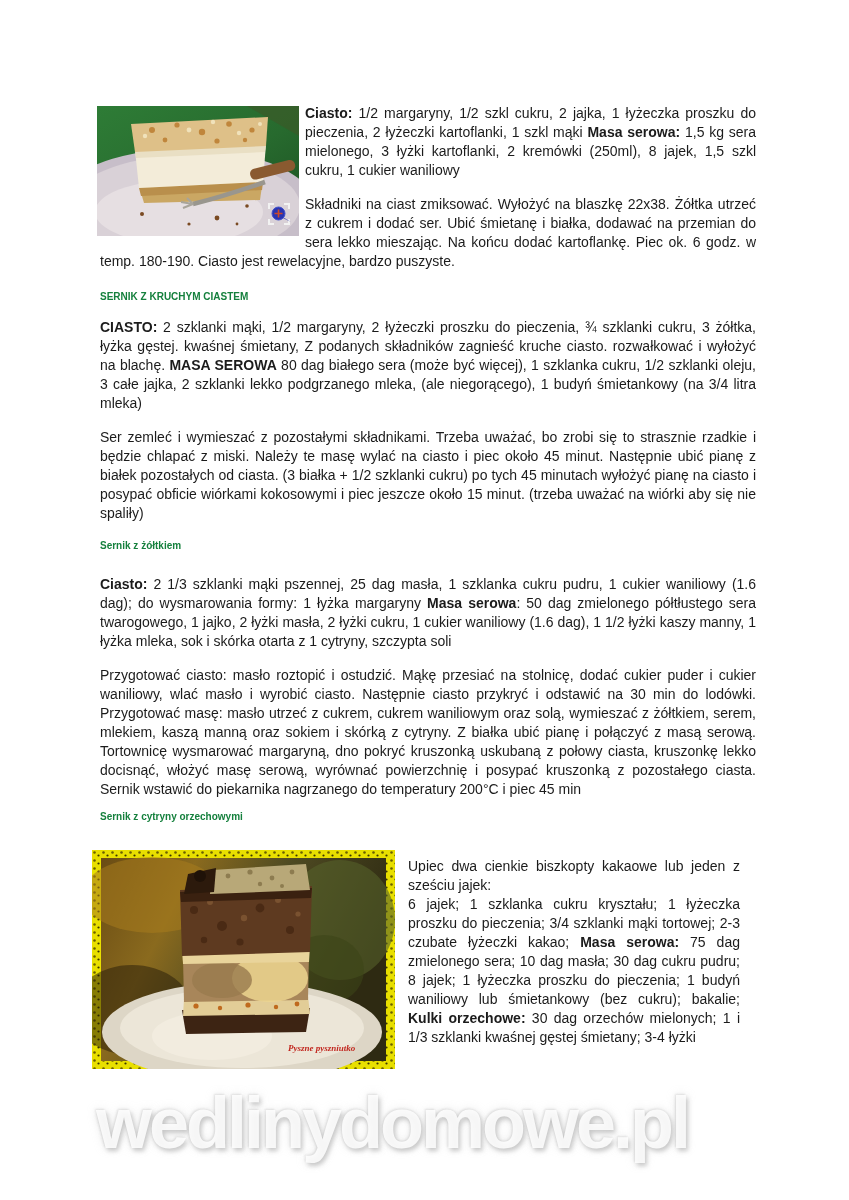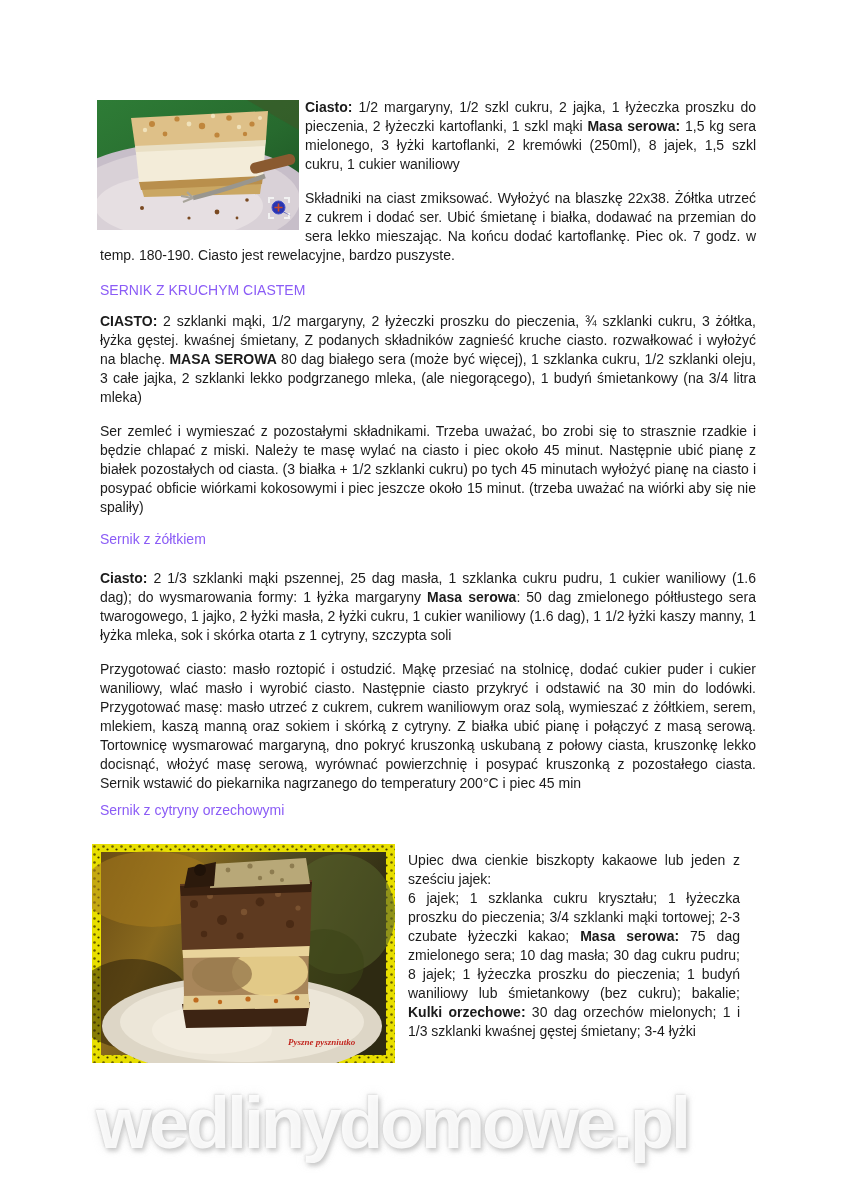--- a/index.html
+++ b/index.html
@@ -6,31 +6,31 @@
   html, body { margin: 0; padding: 0; }
   body {
     width: 849px; height: 1200px;
     position: relative;
     background: #ffffff;
     font-family: "Liberation Sans", "DejaVu Sans", sans-serif;
     overflow: hidden;
   }
   .content {
     position: absolute;
-    left: 100px; top: 98px; width: 656px;
+    left: 100px; top: 104px; width: 656px;
     font-size: 14px; line-height: 19px;
     color: #1b1b1b;
     text-align: justify;
   }
   .para { margin: 0 0 15px 0; }
   .para.last { margin-bottom: 0; }
   .red-heading {
-    color: #8b5cf6;
-    font-weight: normal;
-    font-size: 14px;
+    color: #15803d;
+    font-weight: bold;
+    font-size: 10px;
     line-height: 19px;
     text-align: left;
   }
   .h1 { margin: 16px 0 12px; }
   .h2 { margin: 13px 0 20px; }
   .h3 { margin: 8px 0 0; }
   .photo1 {
     float: left;
     width: 202px; height: 130px;
     margin: 2px 6px 2px -3px;
@@ -122,21 +122,21 @@
 
         <g transform="translate(171,97)">
           <path d="M1,6 L1,1 L6,1 M16,1 L21,1 L21,6 M21,16 L21,21 L16,21 M6,21 L1,21 L1,16" stroke="#f2f2f2" stroke-width="2" fill="none"></path>
           <path d="M13,13 L23,19 L15,15 Z" fill="#2a35b0"></path>
           <circle cx="10.5" cy="10.5" r="6.5" fill="#2a35b0" stroke="#4250cc" stroke-width="1"></circle>
           <path d="M10.5,6.5 L10.5,14.5 M6.5,10.5 L14.5,10.5" stroke="#cc4a28" stroke-width="1.6"></path>
         </g>
       </svg>
     </div>
     <p class="para"><b>Ciasto:</b><span> 1/2 margaryny, 1/2 szkl cukru, 2 jajka, 1 łyżeczka proszku do pieczenia, 2 łyżeczki kartoflanki, 1 szkl mąki </span><b>Masa serowa:</b><span> 1,5 kg sera mielonego, 3 łyżki kartoflanki, 2 kremówki (250ml), 8 jajek, 1,5 szkl cukru, 1 cukier waniliowy</span></p>
-    <p class="para last">Składniki na ciast zmiksować. Wyłożyć na blaszkę 22x38. Żółtka utrzeć z cukrem i dodać ser. Ubić śmietanę i białka, dodawać na przemian do sera lekko mieszając. Na końcu dodać kartoflankę. Piec ok. 7 godz. w temp. 180-190. Ciasto jest rewelacyjne, bardzo puszyste.</p>
+    <p class="para last">Składniki na ciast zmiksować. Wyłożyć na blaszkę 22x38. Żółtka utrzeć z cukrem i dodać ser. Ubić śmietanę i białka, dodawać na przemian do sera lekko mieszając. Na końcu dodać kartoflankę. Piec ok. 6 godz. w temp. 180-190. Ciasto jest rewelacyjne, bardzo puszyste.</p>
   </div>
 
   <div class="red-heading h1">SERNIK Z KRUCHYM CIASTEM</div>
   <p class="para"><b>CIASTO:</b><span> 2 szklanki mąki, 1/2 margaryny, 2 łyżeczki proszku do pieczenia, ¾ szklanki cukru, 3 żółtka, łyżka gęstej. kwaśnej śmietany, Z podanych składników zagnieść kruche ciasto. rozwałkować i wyłożyć na blachę. </span><b>MASA SEROWA</b><span> 80 dag białego sera (może być więcej), 1 szklanka cukru, 1/2 szklanki oleju, 3 całe jajka, 2 szklanki lekko podgrzanego mleka, (ale niegorącego), 1 budyń śmietankowy (na 3/4 litra mleka)</span></p>
   <p class="para last">Ser zemleć i wymieszać z pozostałymi składnikami. Trzeba uważać, bo zrobi się to strasznie rzadkie i będzie chlapać z miski. Należy te masę wylać na ciasto i piec około 45 minut. Następnie ubić pianę z białek pozostałych od ciasta. (3 białka + 1/2 szklanki cukru) po tych 45 minutach wyłożyć pianę na ciasto i posypać obficie wiórkami kokosowymi i piec jeszcze około 15 minut. (trzeba uważać na wiórki aby się nie spaliły)</p>
 
   <div class="red-heading h2">Sernik z żółtkiem</div>
   <p class="para"><b>Ciasto:</b><span> 2 1/3 szklanki mąki pszennej, 25 dag masła, 1 szklanka cukru pudru, 1 cukier waniliowy (1.6 dag); do wysmarowania formy: 1 łyżka margaryny </span><b>Masa serowa</b><span>: 50 dag zmielonego półtłustego sera twarogowego, 1 jajko, 2 łyżki masła, 2 łyżki cukru, 1 cukier waniliowy (1.6 dag), 1 1/2 łyżki kaszy manny, 1 łyżka mleka, sok i skórka otarta z 1 cytryny, szczypta soli</span></p>
   <p class="para last">Przygotować ciasto: masło roztopić i ostudzić. Mąkę przesiać na stolnicę, dodać cukier puder i cukier waniliowy, wlać masło i wyrobić ciasto. Następnie ciasto przykryć i odstawić na 30 min do lodówki. Przygotować masę: masło utrzeć z cukrem, cukrem waniliowym oraz solą, wymieszać z żółtkiem, serem, mlekiem, kaszą manną oraz sokiem i skórką z cytryny. Z białka ubić pianę i połączyć z masą serową. Tortownicę wysmarować margaryną, dno pokryć kruszonką uskubaną z połowy ciasta, kruszonkę lekko docisnąć, włożyć masę serową, wyrównać powierzchnię i posypać kruszonką z pozostałego ciasta. Sernik wstawić do piekarnika nagrzanego do temperatury 200°C i piec 45 min</p>
 

